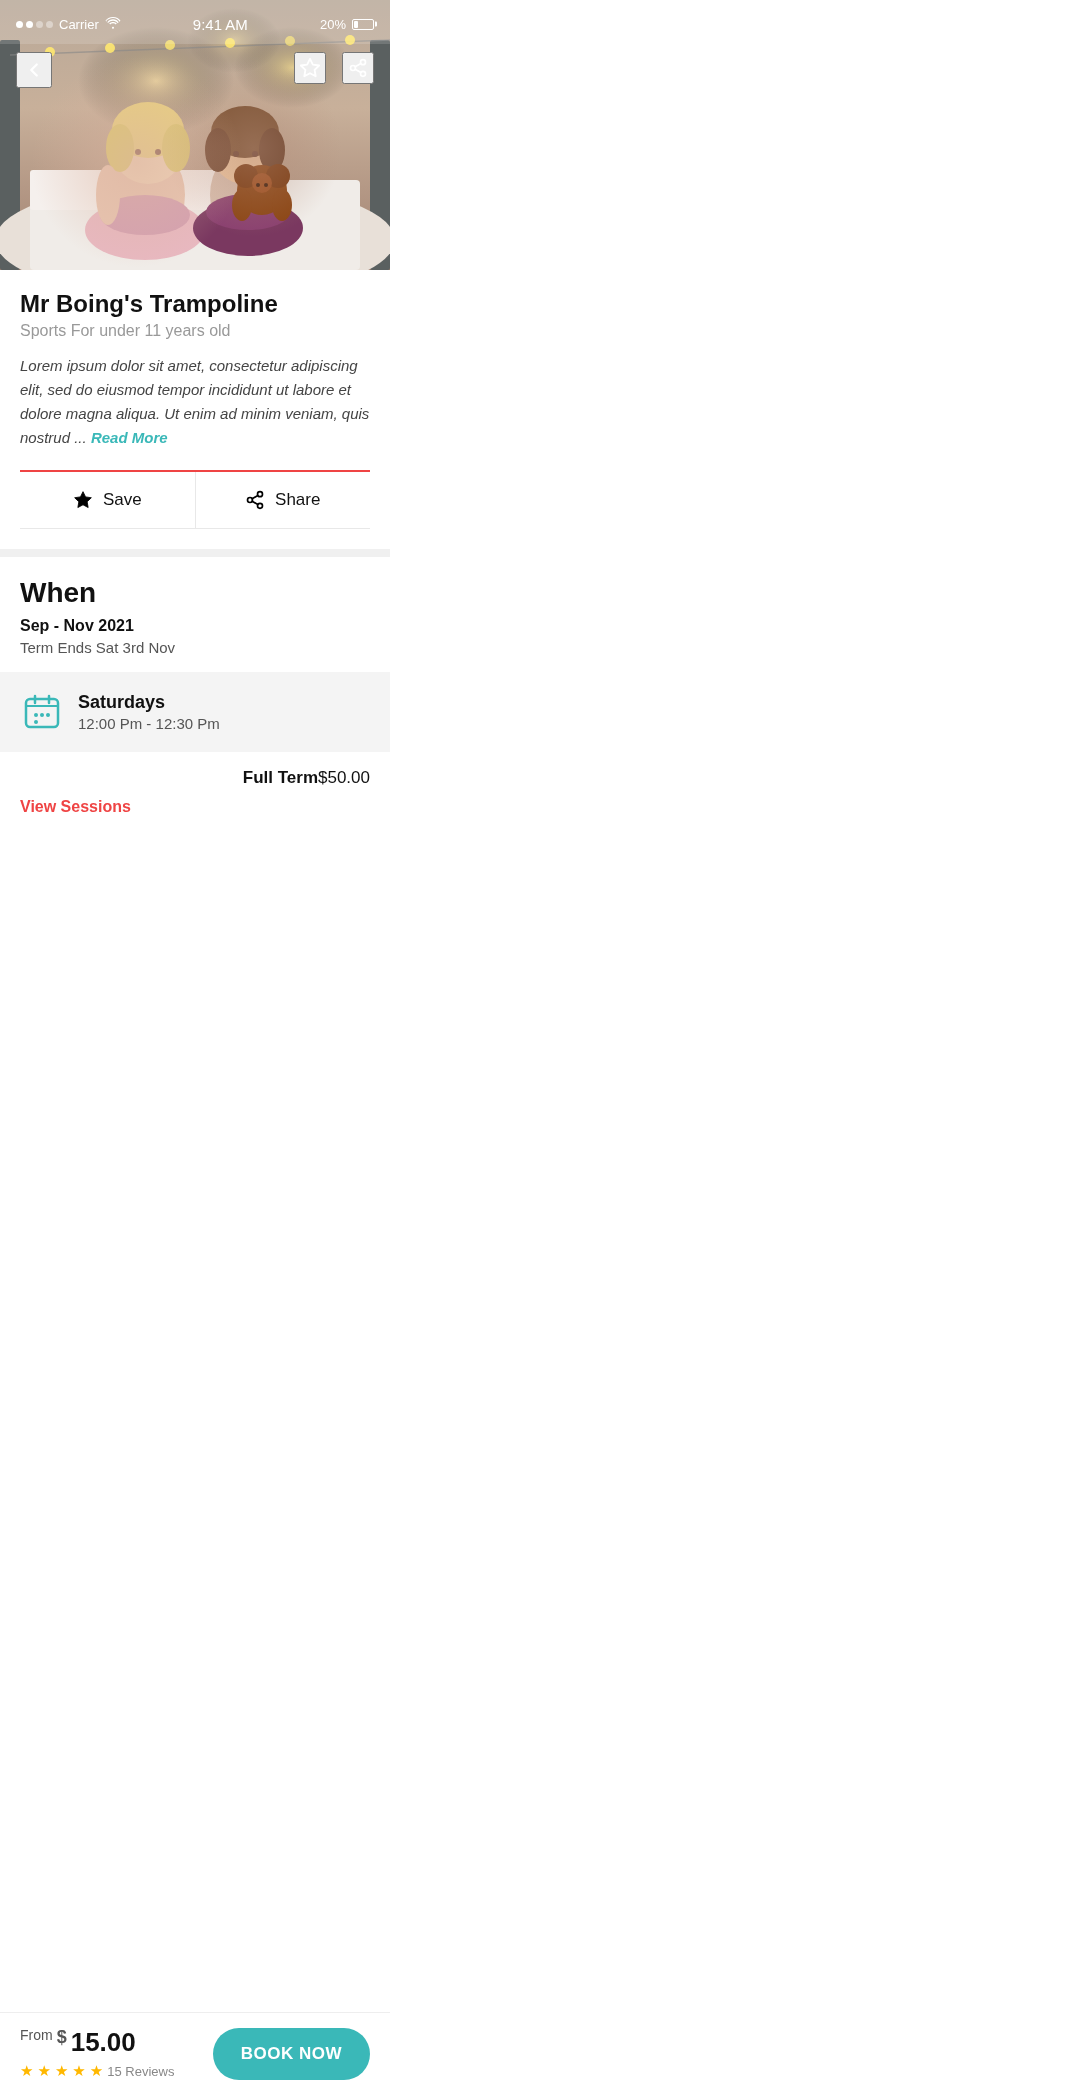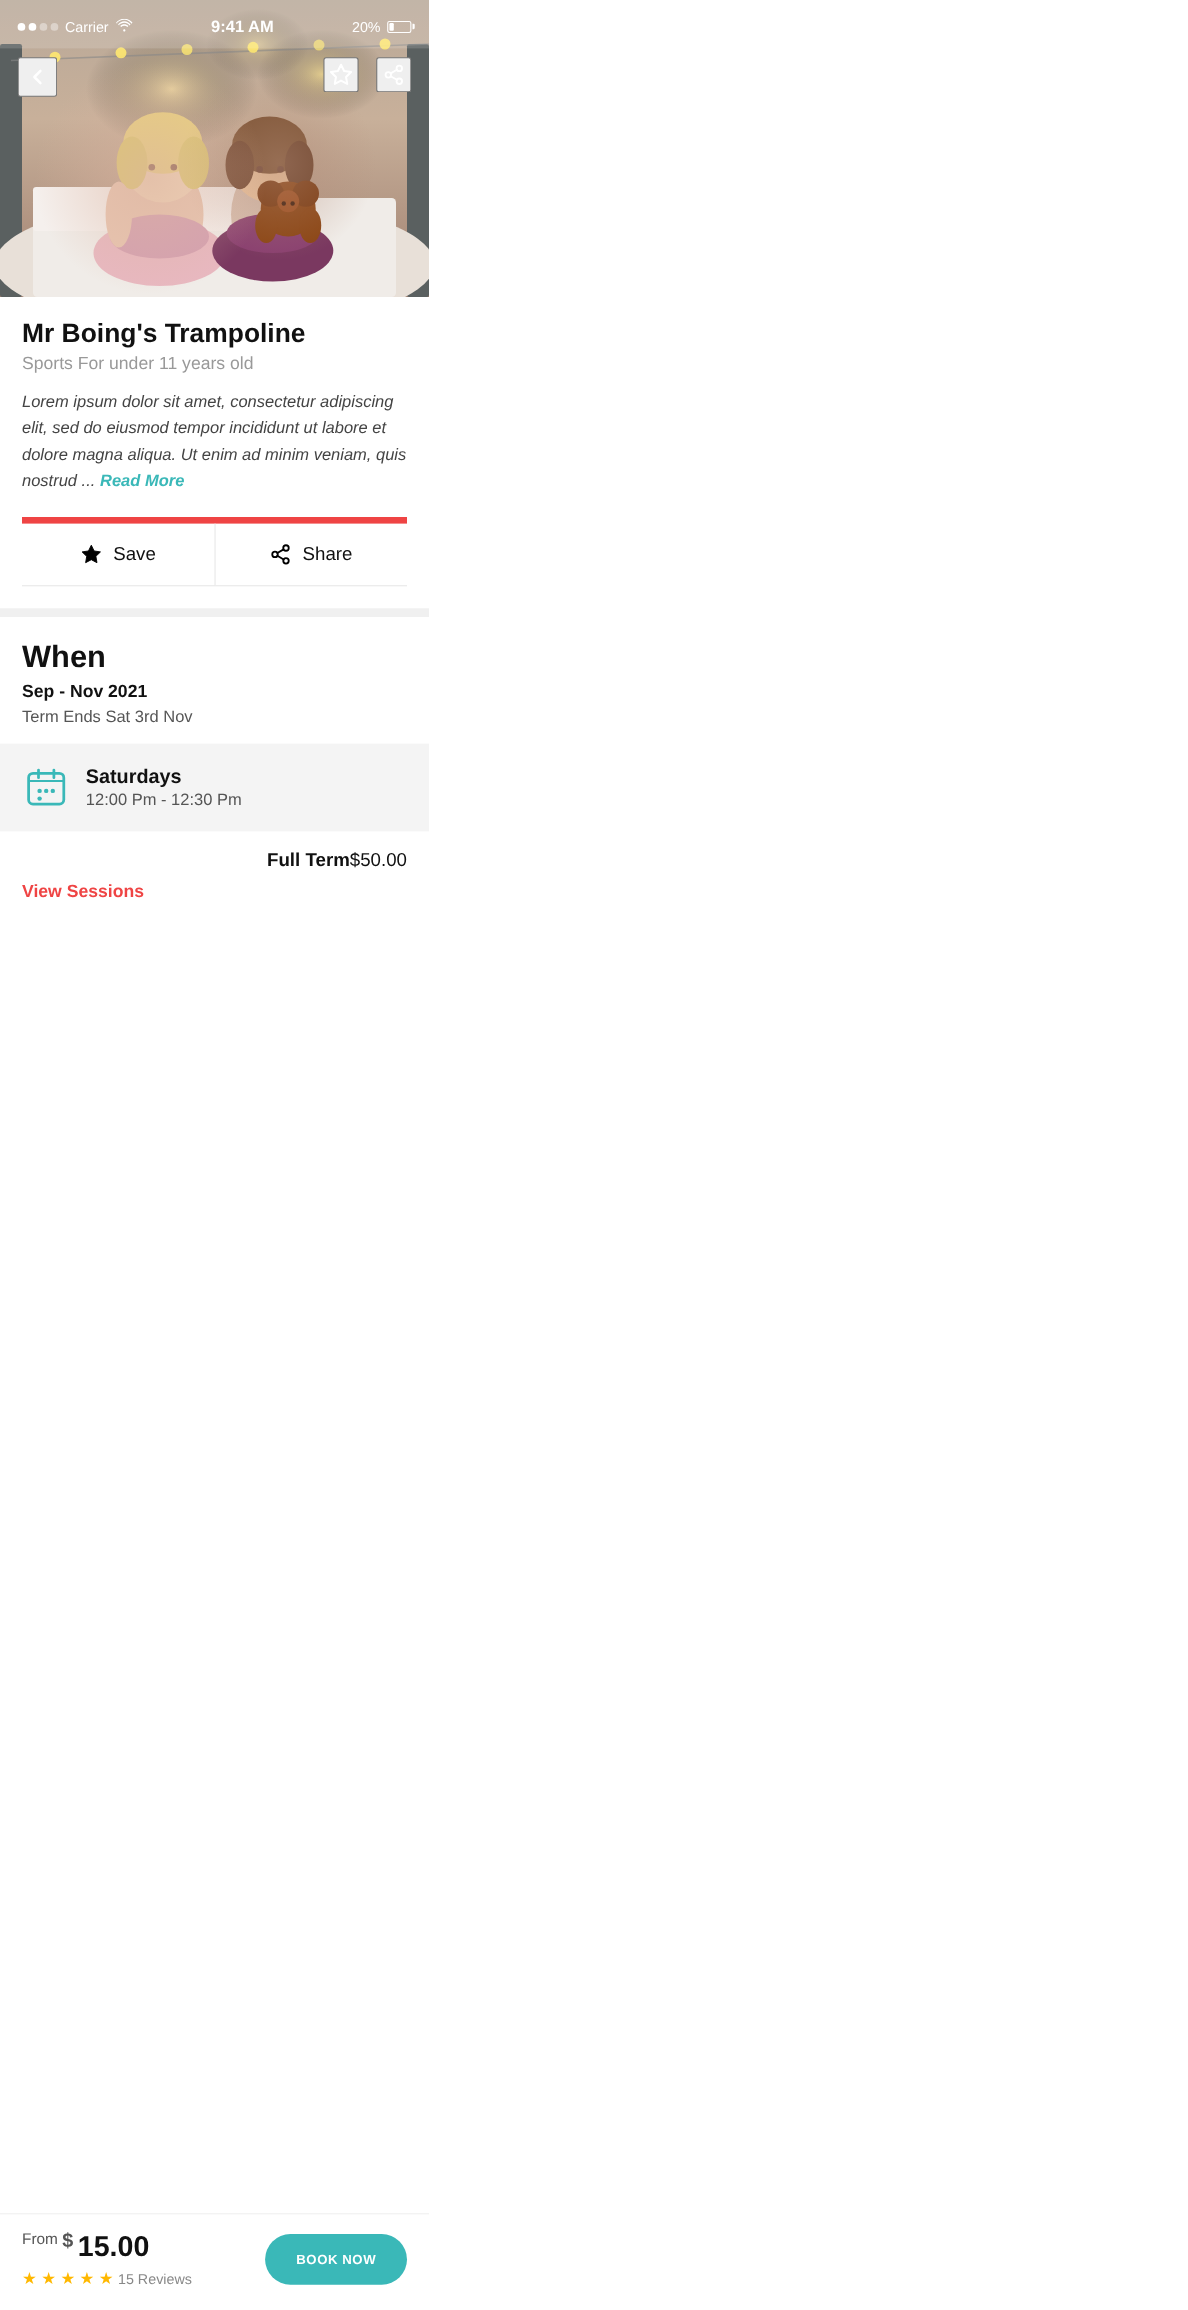--- a/index.html
+++ b/index.html
@@ -44,21 +44,21 @@
       background: #fff;
     }
     .dot.empty { background: rgba(255,255,255,0.4); }
     .wifi-icon {
       font-size: 14px;
       color: #fff;
     }
     .status-center {
       color: #fff;
       font-size: 15px;
-      font-weight: 700;
+      font-weight: 400;
     }
     .status-right {
       display: flex;
       align-items: center;
       gap: 6px;
       color: #fff;
       font-size: 13px;
       font-weight: 500;
     }
     .battery {
@@ -160,21 +160,21 @@
     }
     .read-more {
       color: #3ab8b8;
       font-weight: 600;
       cursor: pointer;
     }
 
     
     .action-bar {
       display: flex;
-      border-top: 6px solid #ef4444;
+      border-top: 2px solid #ef4444;
       border-bottom: 1px solid #e8e8e8;
       margin-bottom: 20px;
     }
     .action-btn {
       flex: 1;
       display: flex;
       align-items: center;
       justify-content: center;
       gap: 10px;
       padding: 18px 0;
@@ -317,21 +317,21 @@
     .reviews-count {
       font-size: 13px;
       color: #888;
     }
     .book-now-btn {
       background: #3ab8b8;
       color: #fff;
       border: none;
       border-radius: 30px;
       padding: 16px 28px;
-      font-size: 12px;
+      font-size: 17px;
       font-weight: 700;
       letter-spacing: 0.5px;
       cursor: pointer;
     }
 
     
     .separator {
       height: 8px;
       background: #f0f0f0;
     }

